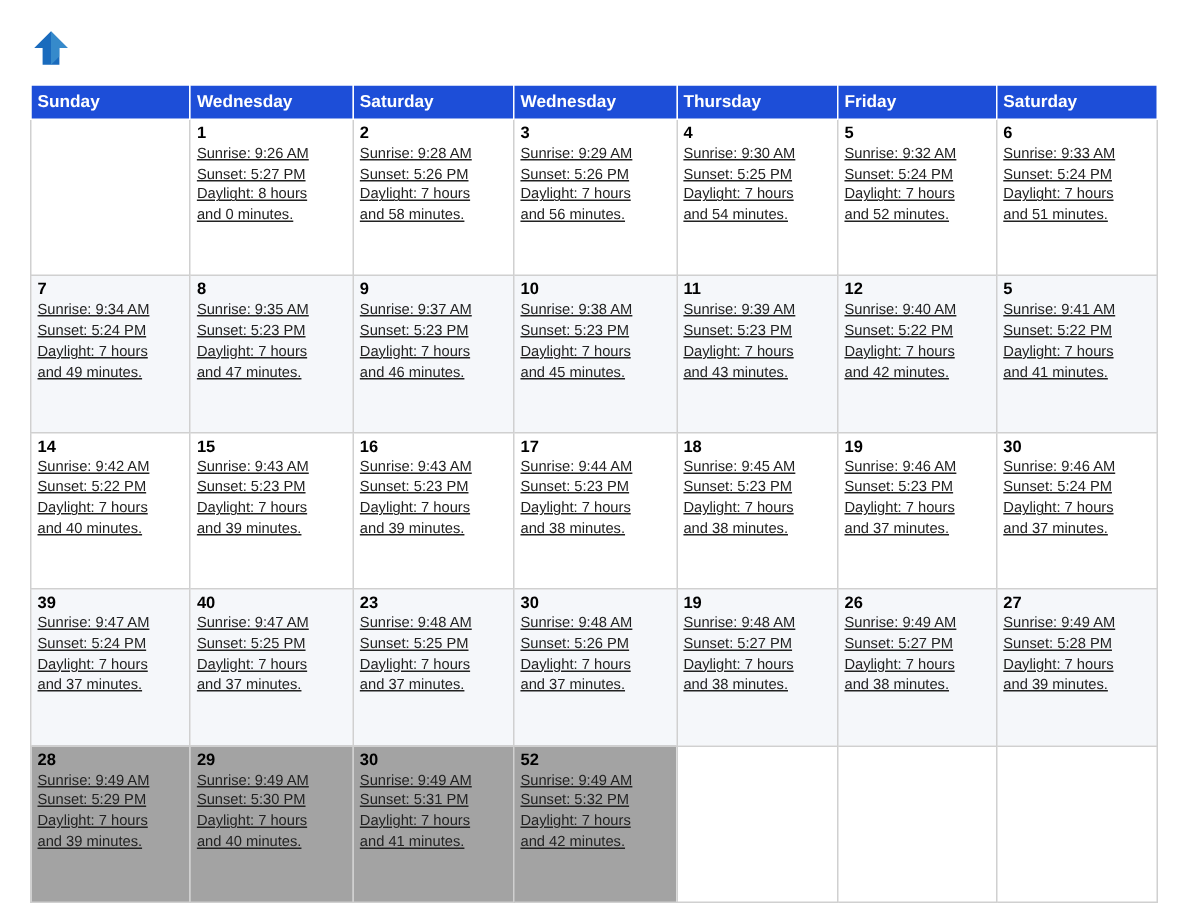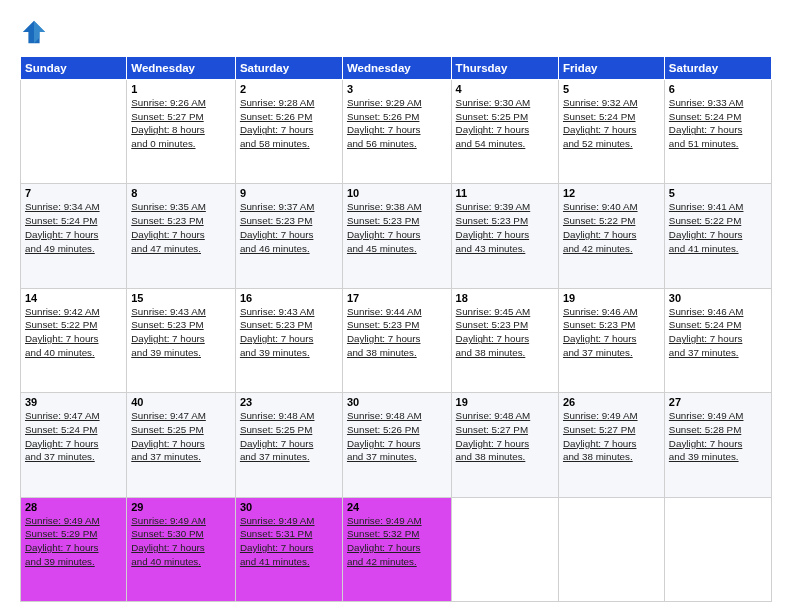--- a/index.html
+++ b/index.html
@@ -94,21 +94,21 @@
     .day-info {
       font-size: 9.8px;
       color: #222;
       line-height: 1.4;
       text-decoration: underline;
     }
     .empty-cell {
       background: #fff !important;
     }
     .calendar tr:last-child td {
-      background: #d946ef;
+      background: #a3a3a3;
     }
     .calendar tr:last-child td.empty-cell {
       background: #fff !important;
     }
   </style>
 </head>
 <body>
 
 <div class="page">
   <div class="header">
@@ -265,21 +265,21 @@
           </td>
           <td>
             <span class="day-num">29</span>
             <div class="day-info">Sunrise: 9:49 AM<br>Sunset: 5:30 PM<br>Daylight: 7 hours<br>and 40 minutes.</div>
           </td>
           <td>
             <span class="day-num">30</span>
             <div class="day-info">Sunrise: 9:49 AM<br>Sunset: 5:31 PM<br>Daylight: 7 hours<br>and 41 minutes.</div>
           </td>
           <td>
-            <span class="day-num">24</span>
+            <span class="day-num">52</span>
             <div class="day-info">Sunrise: 9:49 AM<br>Sunset: 5:32 PM<br>Daylight: 7 hours<br>and 42 minutes.</div>
           </td>
           <td class="empty-cell"></td>
           <td class="empty-cell"></td>
           <td class="empty-cell"></td>
         </tr>
       </tbody>
   </table>
 </div>
 

